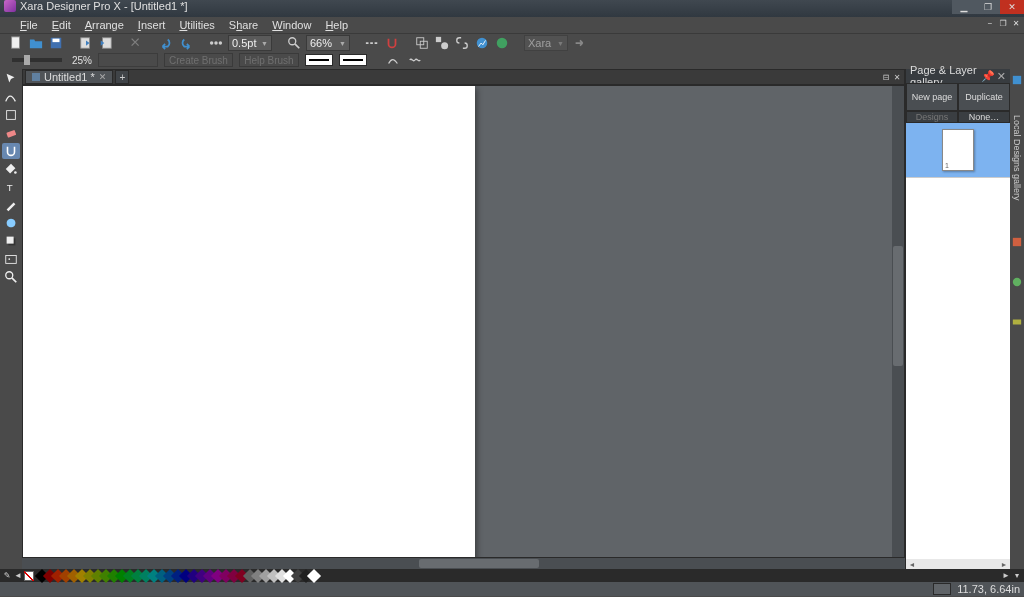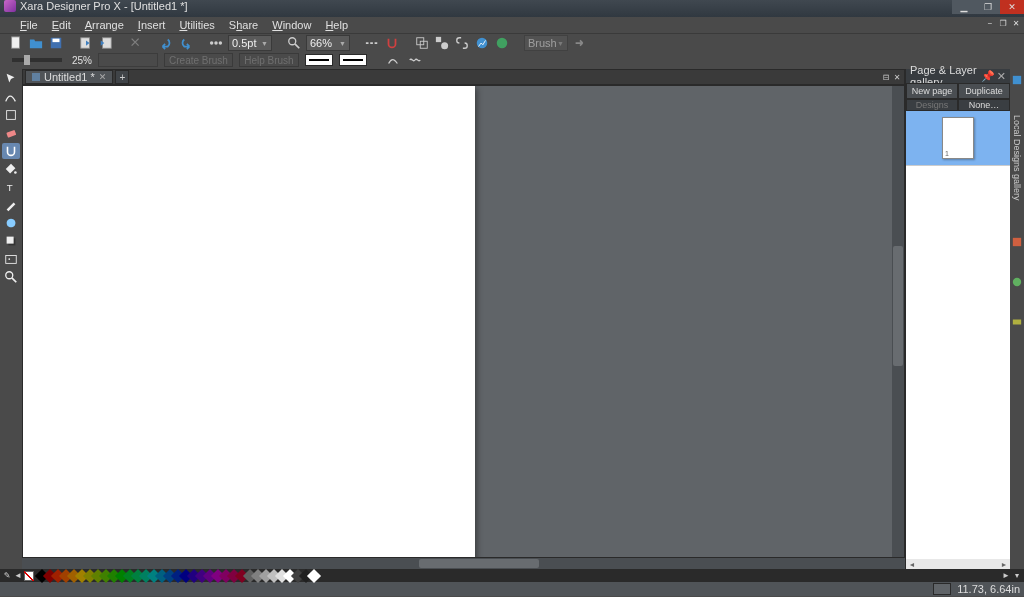--- a/index.html
+++ b/index.html
@@ -49,21 +49,21 @@
 .vscroll .track { flex:1; position:relative; }
 .vscroll .thumb { position:absolute; left:1px; right:1px; top:160px; height:120px; background:#686c70; border-radius:2px; }
 .hscroll { height:11px; background:#4a4e52; display:flex; }
 .hscroll .track { flex:1; position:relative; }
 .hscroll .thumb { position:absolute; top:1px; bottom:1px; left:45%; width:120px; background:#686c70; border-radius:2px; }
 .rightpanel { width:105px; background:#4a4a4a; border-left:1px solid #2a2a2a; display:flex; flex-direction:column; }
 .rightpanel .pheader { height:14px; background:#383c40; color:#ddd; font-size:10px; display:flex; align-items:center; padding:0 4px; }
 .rightpanel .pheader .ctrls { margin-left:auto; display:flex; gap:2px; font-size:8px; color:#aaa; }
 .rightpanel .pheader .ctrls span { cursor:pointer; }
 .rightpanel .pbtns { display:flex; }
-.rightpanel .pbtn { flex:1; height:16px; background:#4a4e52; border:1px solid #2a2a2a; color:#ddd; font-size:9px; display:flex; align-items:center; justify-content:center; cursor:pointer; }
+.rightpanel .pbtn { flex:1; height:28px; background:#4a4e52; border:1px solid #2a2a2a; color:#ddd; font-size:9px; display:flex; align-items:center; justify-content:center; cursor:pointer; }
 .rightpanel .pbtns2 { display:flex; }
 .rightpanel .pbtn2 { flex:1; height:12px; background:#3a3e42; border:1px solid #2a2a2a; color:#777; font-size:9px; display:flex; align-items:center; justify-content:center; }
 .rightpanel .pbtn2.active { color:#ddd; cursor:pointer; }
 .rightpanel .thumbarea { flex:1; background:#fff; padding:0; }
 .rightpanel .pagethumb { height:55px; background:#7db3f0; display:flex; align-items:center; justify-content:center; border-bottom:1px solid #ccc; }
 .rightpanel .pagethumb .pg { width:32px; height:42px; background:#fff; border:1px solid #888; box-shadow:1px 1px 2px rgba(0,0,0,.3); position:relative; }
 .rightpanel .pagethumb .pg .num { position:absolute; bottom:1px; left:2px; color:#666; font-size:7px; }
 .rightpanel .hscroll2 { height:10px; background:#e8e8e8; display:flex; }
 .rightpanel .hscroll2 .arr { width:12px; display:flex; align-items:center; justify-content:center; color:#666; font-size:7px; cursor:pointer;}
 .sidetabs { width:14px; background:#4a4a4a; display:flex; flex-direction:column; align-items:center; padding-top:2px; gap:28px; }
@@ -212,21 +212,21 @@
         <path d="M4 12l3-4 2 2 3-5" fill="none" stroke="#fff"></path>
       </svg>
     </div>
   <div class="tbtn">
       <svg viewBox="0 0 16 16">
         <circle cx="8" cy="8" r="6" fill="#40a060"></circle>
       </svg>
     </div>
   <div class="tsep"></div>
   <div class="combo" style="opacity:.5">
-      <span>Brush</span>
+      <span>Xara</span>
       <span class="arr">▼</span>
     </div>
   <div class="tbtn">
       <svg viewBox="0 0 16 16">
         <path d="M3 8h8m0 0l-3-3m3 3l-3 3" fill="none" stroke="#888" stroke-width="2"></path>
       </svg>
     </div>
 </div>
 
 <div class="toolbar2">

